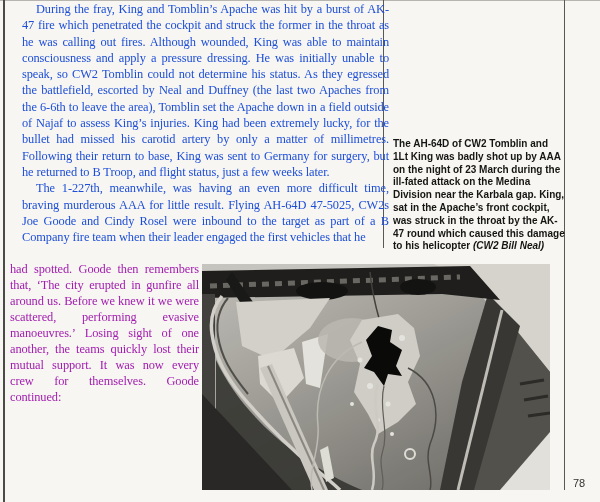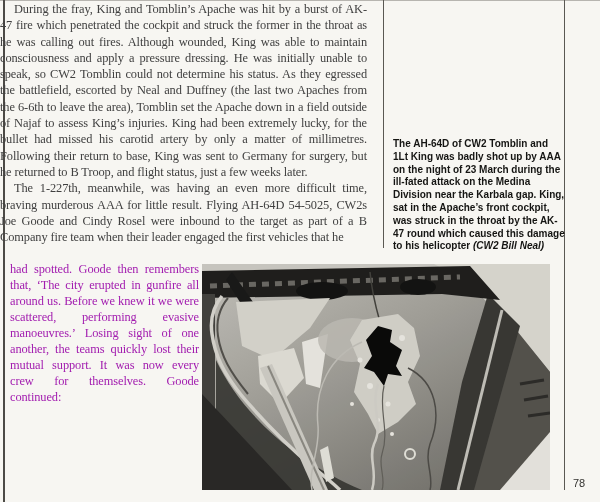--- a/index.html
+++ b/index.html
@@ -8,22 +8,22 @@
     background:#f7f6f2; overflow:hidden;
     font-family:"Liberation Serif", serif;
   }
   .rule {position:absolute; background:#55534e;}
   .rule.top   {left:0; top:0; width:600px; height:1px; background:#b7b5b0;}
   .rule.left  {left:3px; top:0; width:2px; height:502px; background:#4c4a46;}
   .rule.mid   {left:383px; top:0; width:1px; height:248px; background:#5a5853;}
   .rule.right {left:564px; top:0; width:1px; height:490px; background:#5a5853;}
 
   .text-main {
-    position:absolute; left:0; top:1px; width:367px;
-    font-size:12.4px; line-height:16.3px; color:#404040;
+    position:absolute; left:22px; top:1px; width:367px;
+    font-size:12.4px; line-height:16.3px; color:#1d4ed8;
     text-align:justify; letter-spacing:-0.1px;
   }
   .text-main p {margin:0; text-indent:14px;}
 
   .text-narrow {
     position:absolute; left:10px; top:261px; width:189px;
     font-size:12.4px; line-height:16px; color:#a21caf;
     text-align:justify; letter-spacing:-0.1px;
   }
   .text-narrow p {margin:0;}
@@ -53,21 +53,21 @@
 
 <div class="page">
 
   <div class="rule top"></div>
   <div class="rule left"></div>
   <div class="rule mid"></div>
   <div class="rule right"></div>
 
   <div class="text-main">
     <p>During the fray, King and Tomblin’s Apache was hit by a burst of AK-47 fire which penetrated the cockpit and struck the former in the throat as he was calling out fires. Although wounded, King was able to maintain consciousness and apply a pressure dressing. He was initially unable to speak, so CW2 Tomblin could not determine his status. As they egressed the battlefield, escorted by Neal and Duffney (the last two Apaches from the 6-6th to leave the area), Tomblin set the Apache down in a field outside of Najaf to assess King’s injuries. King had been extremely lucky, for the bullet had missed his carotid artery by only a matter of millimetres. Following their return to base, King was sent to Germany for surgery, but he returned to B Troop, and flight status, just a few weeks later.</p>
-    <p>The 1-227th, meanwhile, was having an even more difficult time, braving murderous AAA for little result. Flying AH-64D 54-5025, CW2s Joe Goode and Cindy Rosel were inbound to the target as part of a B Company fire team when their leader engaged the first vehicles that he</p>
+    <p>The 1-227th, meanwhile, was having an even more difficult time, braving murderous AAA for little result. Flying AH-64D 47-5025, CW2s Joe Goode and Cindy Rosel were inbound to the target as part of a B Company fire team when their leader engaged the first vehicles that he</p>
   </div>
 
   <div class="text-narrow">
     <p class="cont">had spotted. Goode then remembers that, ‘The city erupted in gunfire all around us. Before we knew it we were scattered, performing evasive manoeuvres.’ Losing sight of one another, the teams quickly lost their mutual support. It was now every crew for themselves. Goode continued:</p>
   </div>
 
   <div class="caption">
     <span>The AH-64D of CW2 Tomblin and 1Lt King was badly shot up by AAA on the night of 23 March during the ill-fated attack on the Medina Division near the Karbala gap. King, sat in the Apache’s front cockpit, was struck in the throat by the AK-47 round which caused this damage to his helicopter</span>
     <span class="credit">(CW2 Bill Neal)</span>
   </div>

